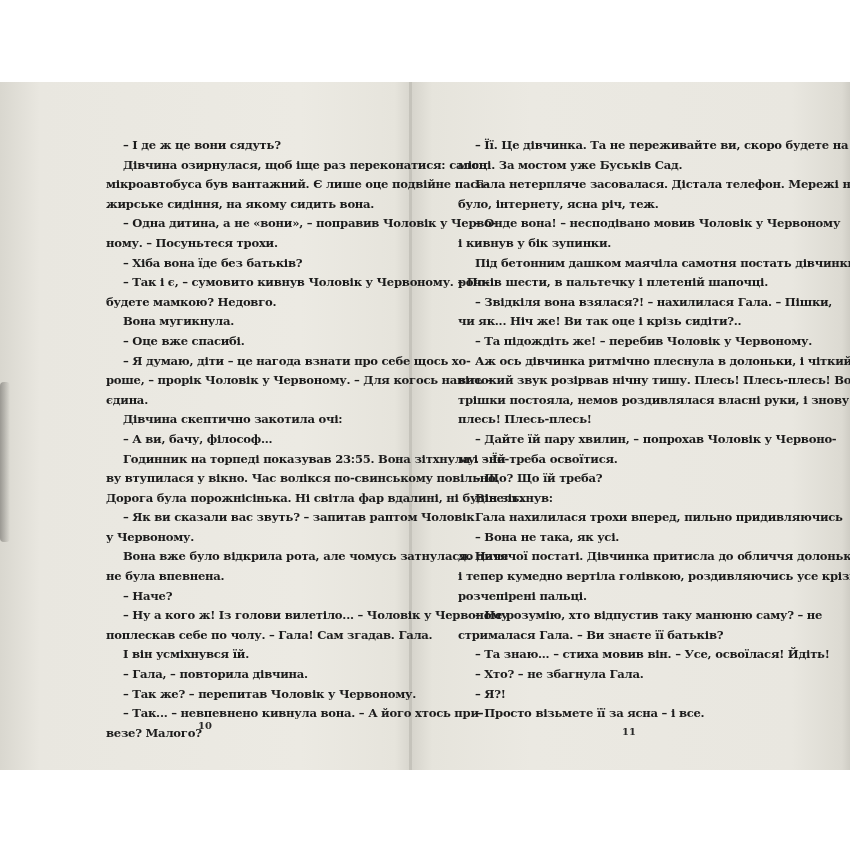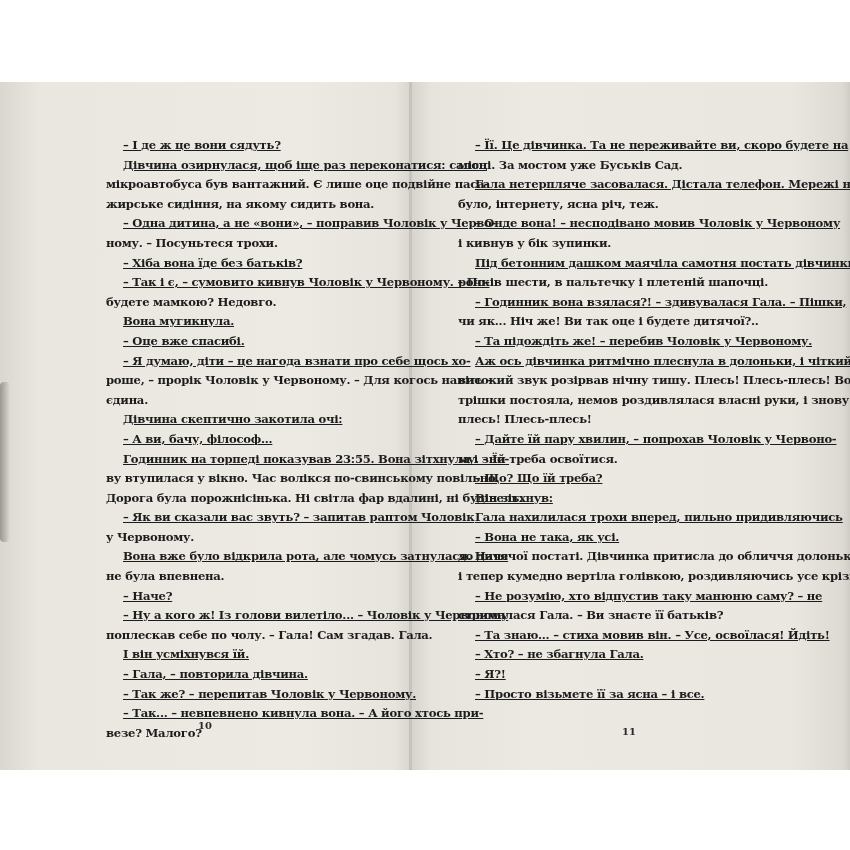--- a/index.html
+++ b/index.html
@@ -30,21 +30,21 @@
     background: linear-gradient(to right, #9a9892, rgba(200,198,190,0));
     border-radius: 4px;
   }
   .text-block {
     position: absolute; font-size: 11.6px; line-height: 19.6px; color: #1c1c1c;
     font-weight: bold; letter-spacing: -0.25px;
   }
   .left-text { left: 106px; top: 54px; width: 300px; }
   .right-text { left: 458px; top: 54px; width: 312px; }
   .ln { white-space: nowrap; display: block; }
-  .ind { padding-left: 17px; text-decoration: underline; }
+  .ind { padding-left: 17px; }
   .it { }
   .page-num {
     position: absolute; font-size: 10px; color: #2a2a2a; font-weight: bold;
   }
   .num-left { left: 198px; top: 638px; }
   .num-right { left: 622px; top: 644px; text-align: center; }
 </style>
 </head>
 <body>
 
@@ -90,35 +90,36 @@
     </div>
   <div class="text-block right-text" id="right-text">
       <span class="ln ind"><span>– Її. Це дівчинка. Та не переживайте ви, скоро будете на</span></span>
       <span class="ln"><span>місці. За мостом уже Буськів Сад.</span></span>
       <span class="ln ind"><span>Гала нетерпляче засовалася. Дістала телефон. Мережі не</span></span>
       <span class="ln"><span>було, інтернету, ясна річ, теж.</span></span>
       <span class="ln ind"><span>– Онде вона! – несподівано мовив Чоловік у Червоному</span></span>
       <span class="ln"><span>і кивнув у бік зупинки.</span></span>
       <span class="ln ind"><span>Під бетонним дашком маячіла самотня постать дівчинки</span></span>
       <span class="ln"><span>рочків шести, в пальтечку і плетеній шапочці.</span></span>
-      <span class="ln ind"><span>– Годинник вона взялася?! – здивувалася Гала. – Пішки,</span></span>
-      <span class="ln"><span>чи як... Ніч же! Ви так оце і будете дитячої?..</span></span>
+      <span class="ln ind"><span>– Звідкіля вона взялася?! – нахилилася Гала. – Пішки,</span></span>
+      <span class="ln"><span>чи як... Ніч же! Ви так оце і крізь сидіти?..</span></span>
       <span class="ln ind"><span>– Та підождіть же! – перебив Чоловік у Червоному.</span></span>
       <span class="ln ind"><span>Аж ось дівчинка ритмічно плеснула в долоньки, і чіткий</span></span>
       <span class="ln"><span>високий звук розірвав нічну тишу. </span><span class="it">Плесь! Плесь-плесь!</span><span> Вона</span></span>
       <span class="ln"><span>трішки постояла, немов роздивлялася власні руки, і знову –</span></span>
       <span class="ln"><span></span><span class="it">плесь! Плесь-плесь!</span></span>
       <span class="ln ind"><span>– Дайте їй пару хвилин, – попрохав Чоловік у Червоно-</span></span>
       <span class="ln"><span>му. – Їй треба освоїтися.</span></span>
       <span class="ln ind"><span>– Що? Що їй треба?</span></span>
       <span class="ln ind"><span>Він зітхнув:</span></span>
       <span class="ln ind"><span>Гала нахилилася трохи вперед, пильно придивляючись</span></span>
       <span class="ln ind"><span>– Вона не така, як усі.</span></span>
       <span class="ln"><span>до дитячої постаті. Дівчинка притисла до обличчя долоньки</span></span>
       <span class="ln"><span>і тепер кумедно вертіла голівкою, роздивляючись усе крізь</span></span>
+      <span class="ln"><span>розчепірені пальці.</span></span>
       <span class="ln ind"><span>– Не розумію, хто відпустив таку манюню саму? – не</span></span>
       <span class="ln"><span>стрималася Гала. – Ви знаєте її батьків?</span></span>
       <span class="ln ind"><span>– Та знаю... – стиха мовив він. – Усе, освоїлася! Йдіть!</span></span>
       <span class="ln ind"><span>– Хто? – не збагнула Гала.</span></span>
       <span class="ln ind"><span>– Я?!</span></span>
       <span class="ln ind"><span>– Просто візьмете її за ясна – і все.</span></span>
     </div>
 
   <div class="page-num num-left">10</div>
   <div class="page-num num-right">11</div>

